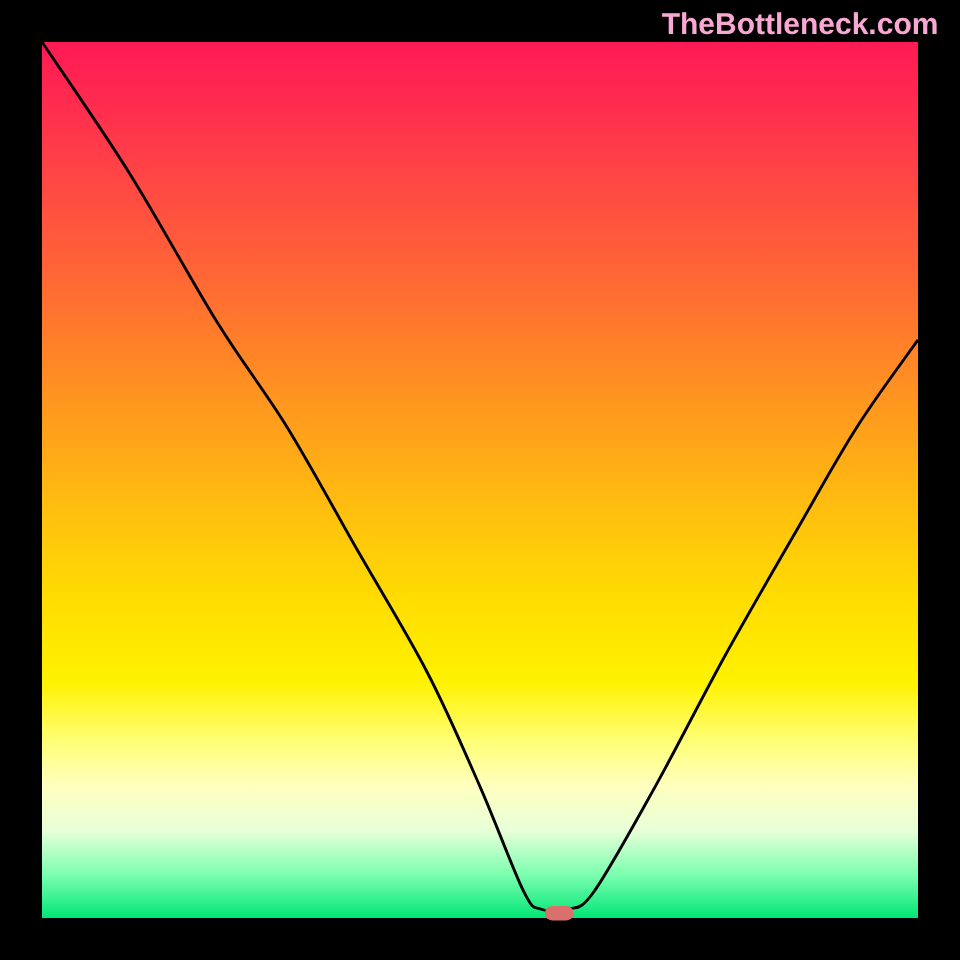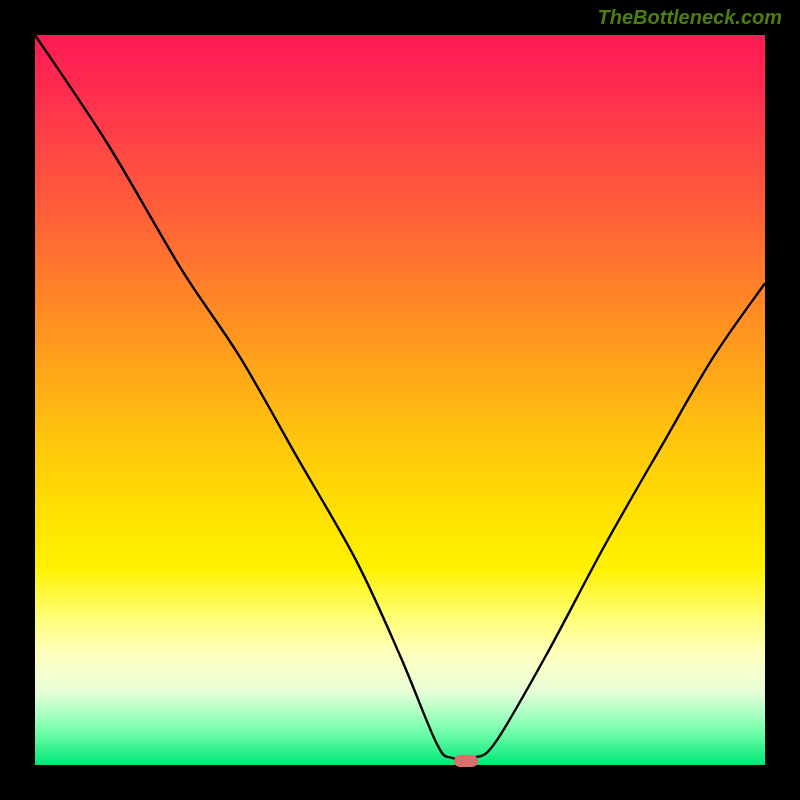--- a/index.html
+++ b/index.html
@@ -52,25 +52,24 @@
     width: 24px;
     height: 12px;
     background: #d9706b;
     border-radius: 6px;
   }
   .watermark {
     position: absolute;
     top: 6px;
     right: 18px;
     font-family: Arial, Helvetica, sans-serif;
-    font-size: 20px;
+    font-size: 25px;
     font-weight: 600;
-    color: #4d7c0f;
+    color: #f9a8d4;
     letter-spacing: 0px;
-    font-style: italic;
   }
 </style>
 </head>
 <body>
 
 <div class="chart-wrap">
 
   <div class="plot-area"></div>
 
   <svg class="plot-svg" viewBox="0 0 730 730" preserveAspectRatio="none">

